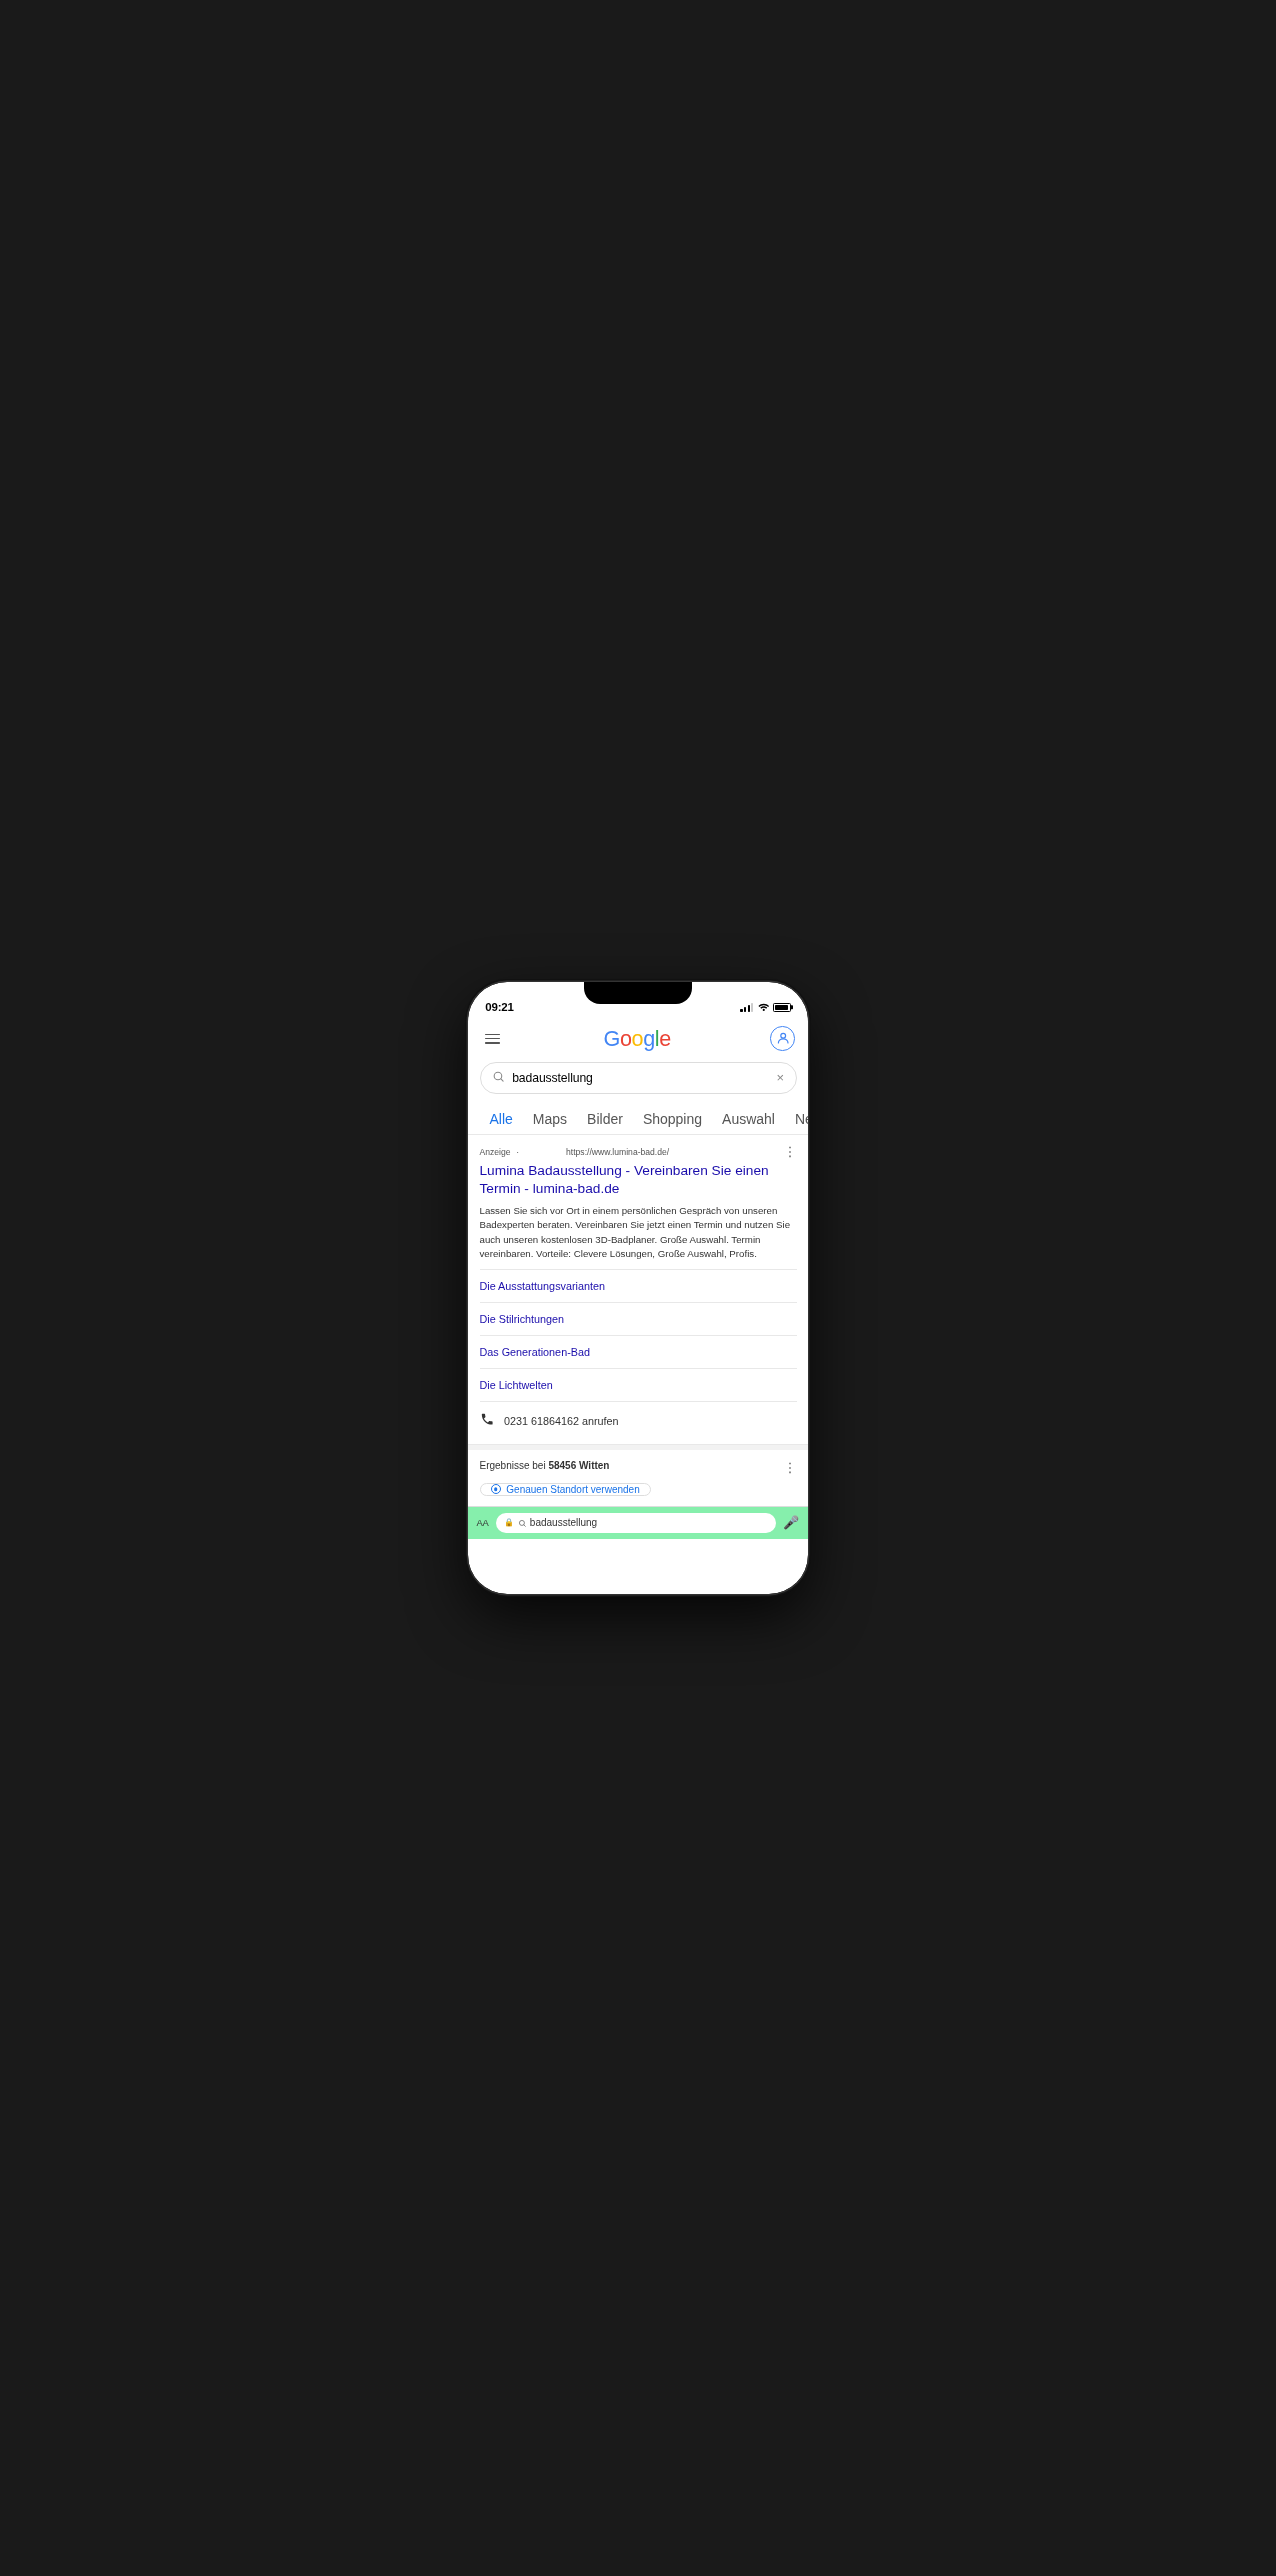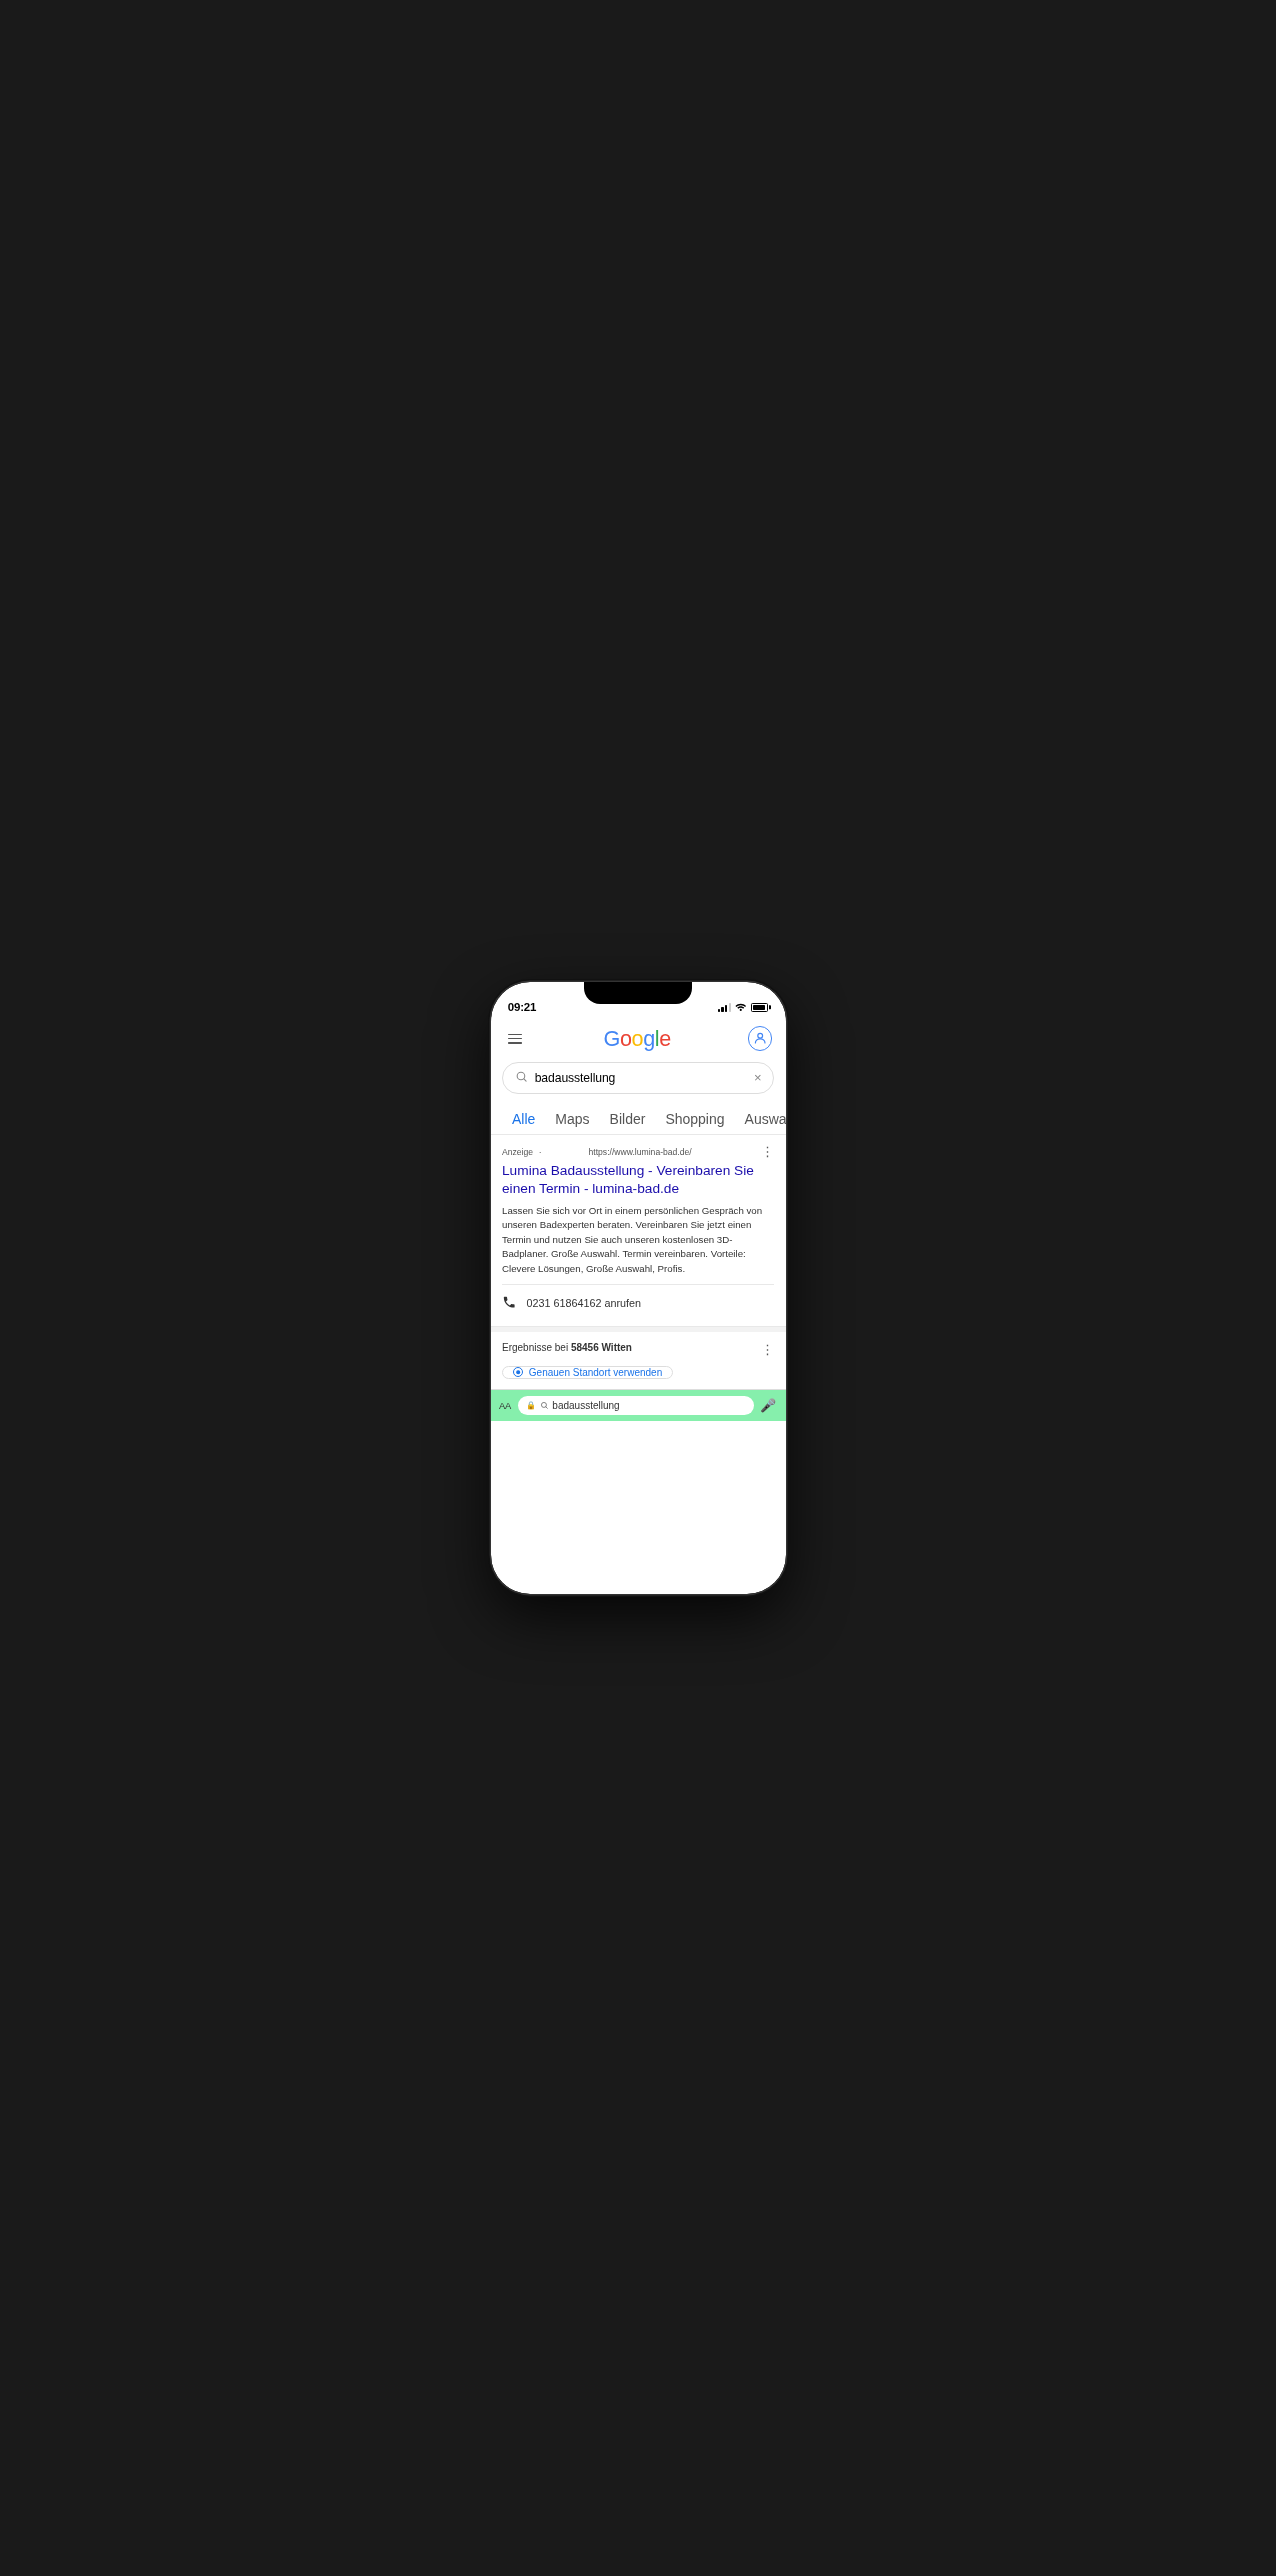--- a/index.html
+++ b/index.html
@@ -7,21 +7,21 @@
     body {
       background: #1a1a1a;
       display: flex;
       justify-content: center;
       align-items: center;
       min-height: 100vh;
       font-family: -apple-system, BlinkMacSystemFont, 'Helvetica Neue', Arial, sans-serif;
     }
 
     .phone-frame {
-      width: 295px;
+      width: 340px;
       height: 612px;
       background: #000;
       border-radius: 39px;
       position: relative;
       box-shadow: 0 0 0 1.4px #333, 0 0 0 2.9px #111, 0 21.6px 58px rgba(0,0,0,0.8);
       overflow: hidden;
     }
 
     .phone-screen {
       position: absolute;
@@ -503,20 +503,26 @@
         <div class="ad-label">
           <span class="ad-badge">Anzeige</span>
           <span style="color:#555; font-size:8.6px;">·</span>
           <span class="ad-url">https://www.lumina-bad.de/</span>
           <span class="ad-menu">⋮</span>
         </div>
 
         <div class="result-title">Lumina Badausstellung - Vereinbaren Sie einen Termin - lumina-bad.de</div>
         <div class="result-snippet">Lassen Sie sich vor Ort in einem persönlichen Gespräch von unseren Badexperten beraten. Vereinbaren Sie jetzt einen Termin und nutzen Sie auch unseren kostenlosen 3D-Badplaner. Große Auswahl. Termin vereinbaren. Vorteile: Clevere Lösungen, Große Auswahl, Profis.</div>
 
+        <div class="sub-links">
+          <a class="sub-link">Die Ausstattungsvarianten</a>
+          <a class="sub-link">Die Stilrichtungen</a>
+          <a class="sub-link">Das Generationen-Bad</a>
+          <a class="sub-link">Die Lichtwelten</a>
+        </div>
 
         <div class="phone-link">
           <div class="phone-icon-wrap">
             <svg width="14.4" height="14.4" viewBox="0 0 24 24" fill="#333">
               <path d="M6.6 10.8c1.4 2.8 3.8 5.1 6.6 6.6l2.2-2.2c.3-.3.7-.4 1-.2 1.1.4 2.3.6 3.6.6.6 0 1 .4 1 1V20c0 .6-.4 1-1 1C10.6 21 3 13.4 3 4c0-.6.4-1 1-1h3.5c.6 0 1 .4 1 1 0 1.3.2 2.5.6 3.6.1.3 0 .7-.2 1L6.6 10.8z"></path>
             </svg>
           </div>
           <span class="phone-number-text">0231 61864162 anrufen</span>
         </div>
       </div>

